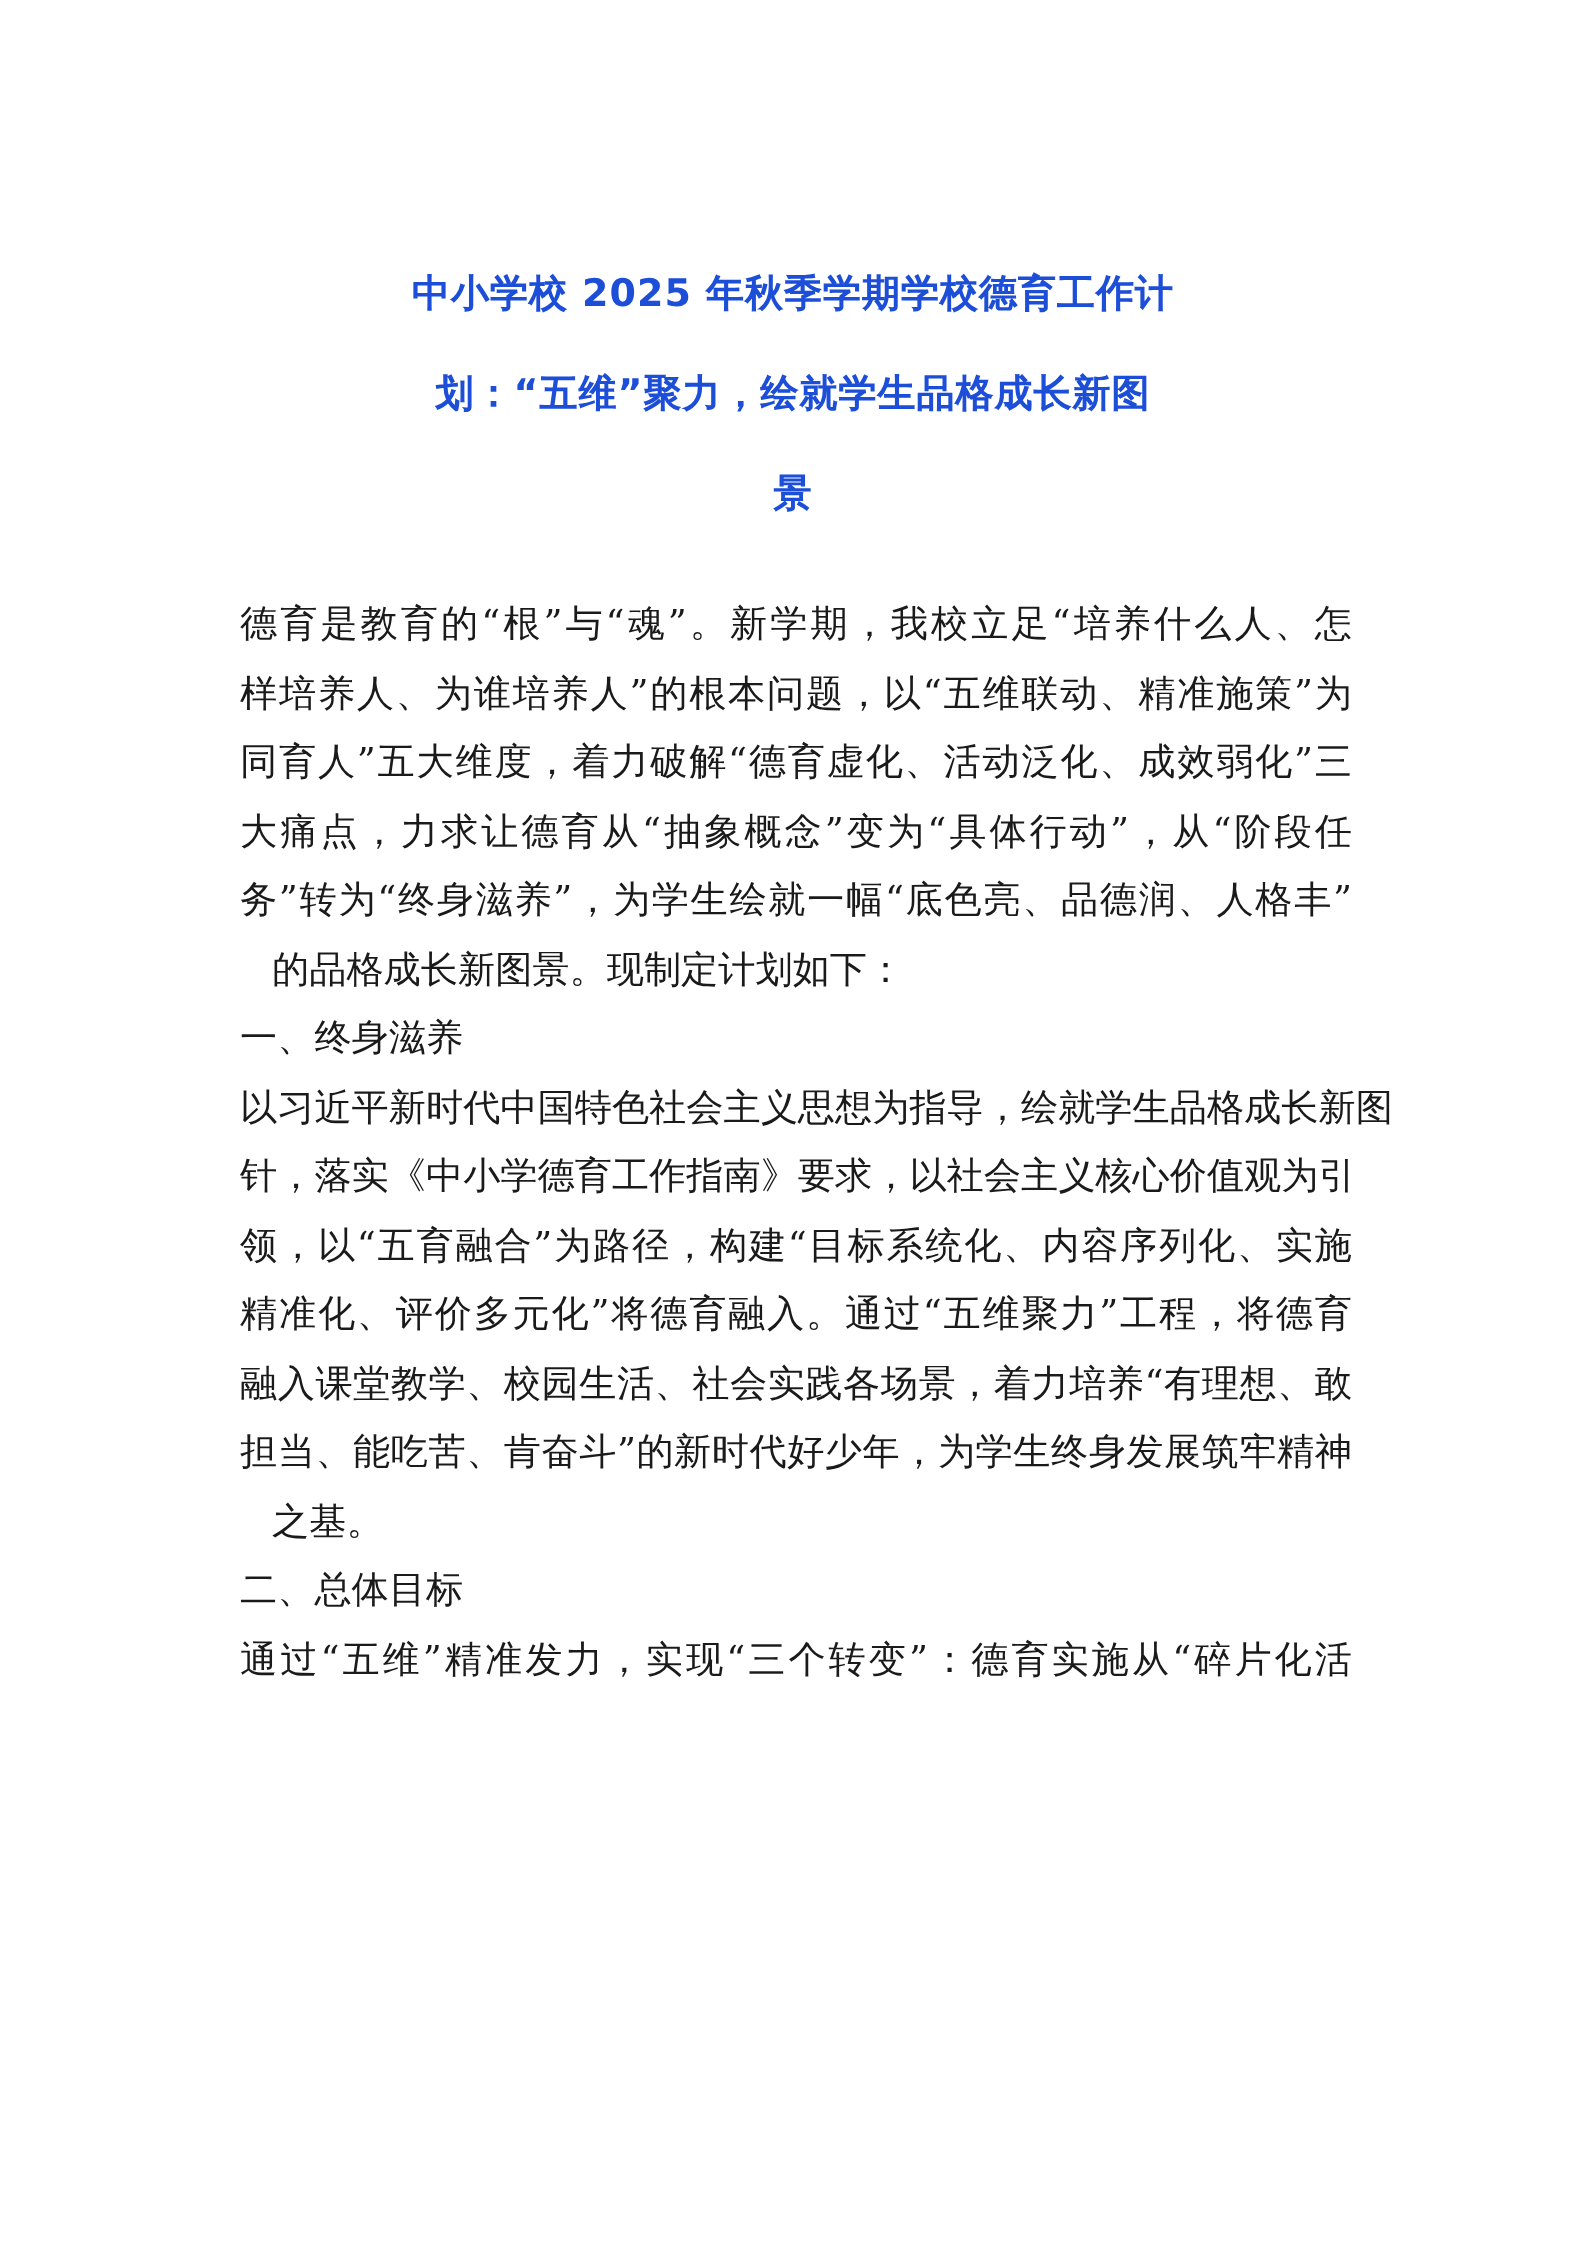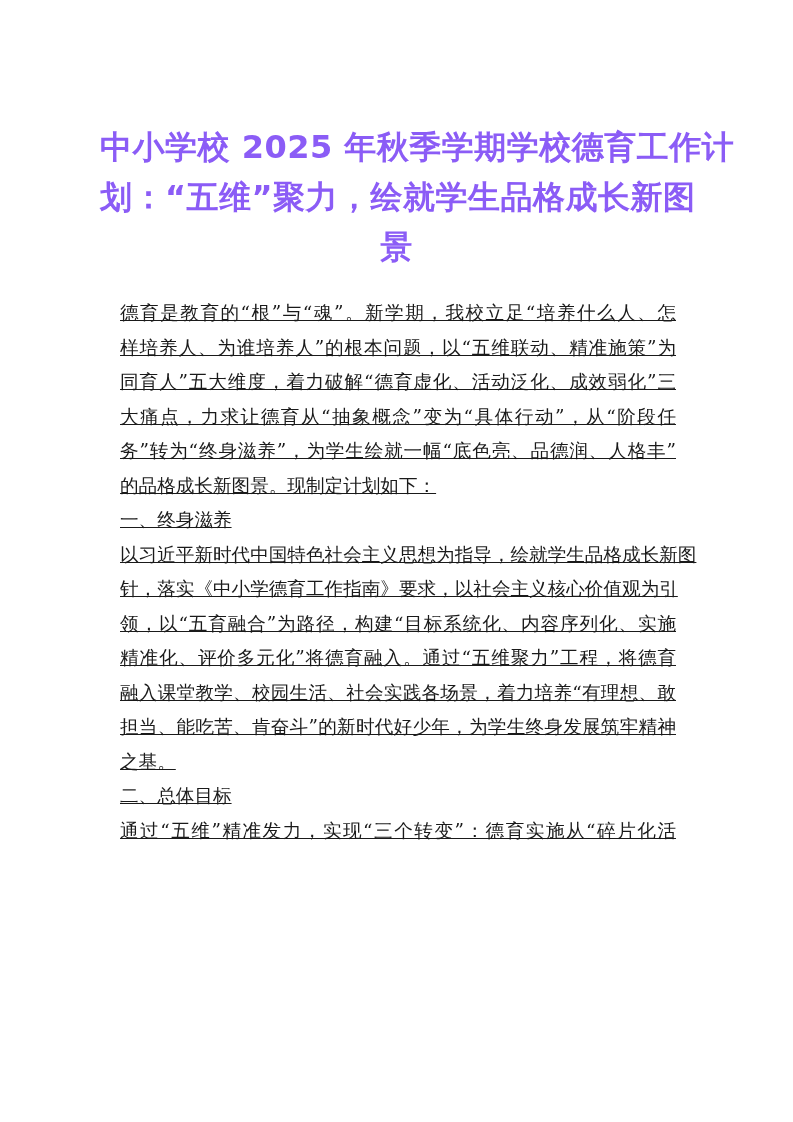--- a/index.html
+++ b/index.html
@@ -2,34 +2,34 @@
 <html><head>
 <meta charset="utf-8">
 <style>
   html, body { margin: 0; padding: 0; background: #ffffff; }
   body { width: 793px; height: 1122px; position: relative; overflow: hidden; }
   .page { position: absolute; left: 0; top: 0; width: 793px; height: 1122px; background: #fff; }
   .title {
     position: absolute; left: 100px; top: 122px; width: 593px;
     text-align: center;
     font-family: "DejaVu Sans", "Liberation Sans", sans-serif;
-    font-weight: bold; font-size: 32px; line-height: 50px; color: #8b5cf6;
+    font-weight: bold; font-size: 19px; line-height: 50px; color: #1d4ed8;
     letter-spacing: 0.5px;
   }
   .title .line { display: block; white-space: nowrap; }
   .body {
     position: absolute; left: 120px; top: 296px; width: 556px;
     font-family: "DejaVu Serif", "Liberation Serif", serif;
-    font-size: 18.6px; line-height: 34.5px; color: #1a1a1a; text-decoration: underline;
+    font-size: 18.6px; line-height: 34.5px; color: #1a1a1a;
   }
   .body .line {
     display: block; white-space: nowrap; height: 34.5px;
     text-align: justify; text-align-last: justify;
   }
-  .body .line.last { text-align-last: left; }
+  .body .line.last { text-align-last: left; margin-left: 16px; }
   .body .heading { text-align-last: left; }
 </style>
 </head>
 <body>
 
 <div class="page">
 
   <div class="title">
     <span class="line">中小学校 2025 年秋季学期学校德育工作计</span>
     <span class="line">划：“五维”聚力，绘就学生品格成长新图</span>

